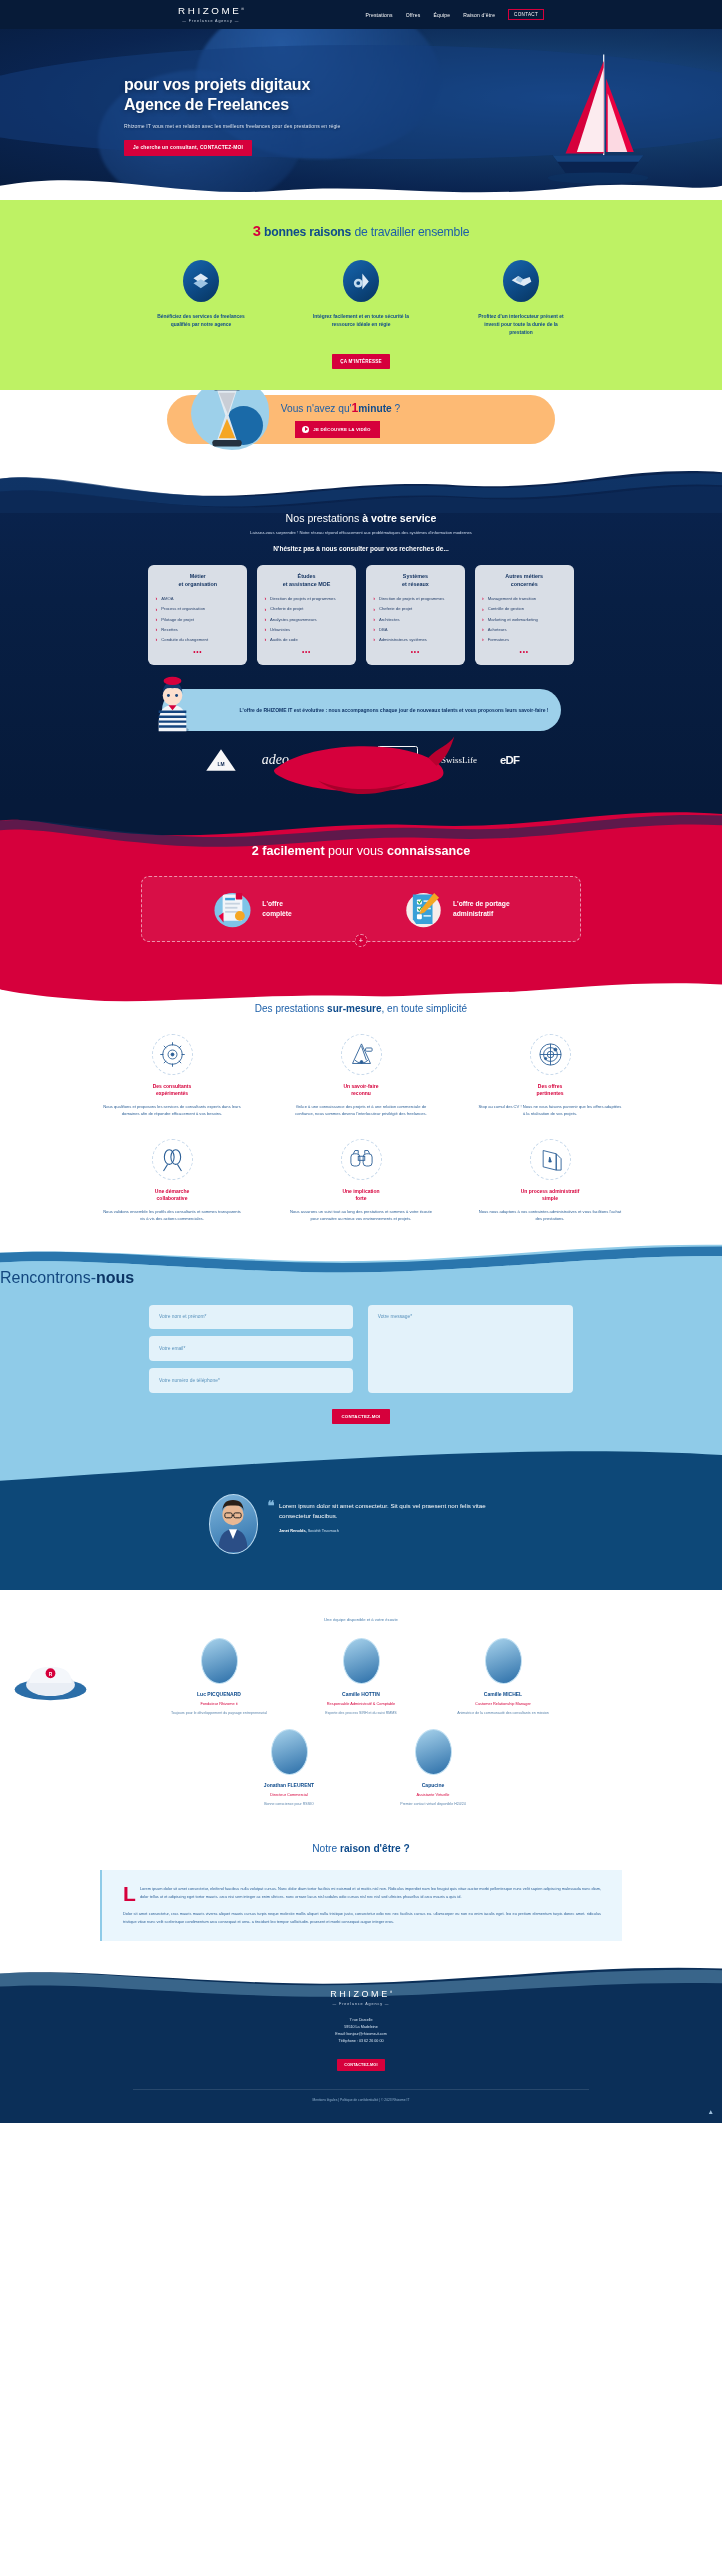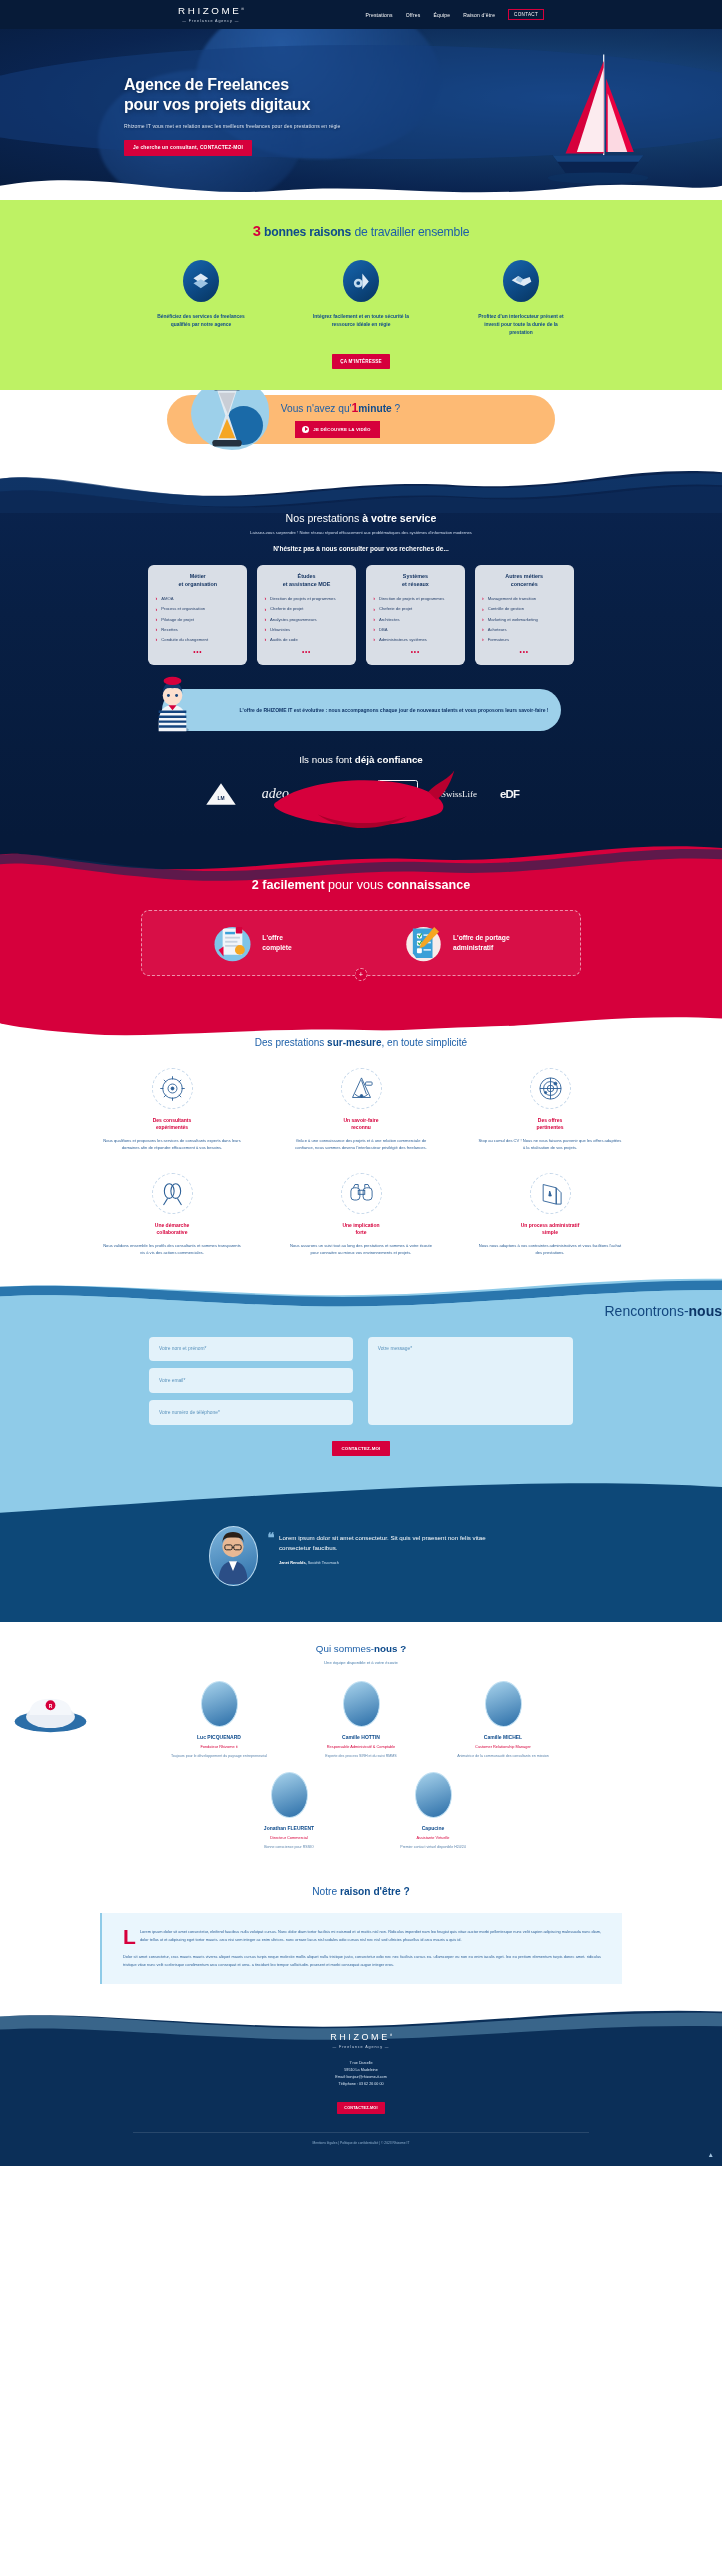--- a/index.html
+++ b/index.html
@@ -206,21 +206,21 @@
   .sur-ico {
     width: 41px; height: 41px; margin:0 auto 8.1px; border-radius:50%;
     border: 0.7px dashed #c6d8ea; display:flex; align-items:center; justify-content:center;
   }
   .sur-t { color:#d6003c; font-size: 5px; font-weight:700; line-height:1.5; }
   .sur-d { color:#2a5e96; font-size: 4.1px; line-height:1.65; margin-top: 6.5px;}
 
   
   .sec-contact { background:#8fcbe8; padding: 28px 0 24.4px; position:relative; overflow:hidden;}
   .sec-contact .topwave { position:absolute; top:-0.8px; left:0; width:722px; height:37px;}
-  .ct-h2 { text-align:right; font-size: 14px; color:#13477f; font-weight:400; position:relative; z-index:4;}
+  .ct-h2 { text-align:left; font-size: 16px; color:#13477f; font-weight:400; position:relative; z-index:4;}
   .ct-h2 b { font-weight:800; color:#0c3566;}
   .ct-form { display:flex; justify-content:center; gap: 14.7px; margin-top: 18px; position:relative; z-index:4;}
   .ct-left { display:flex; flex-direction:column; gap: 7.3px;}
   .ct-in {
     width: 204px; height: 24.4px; background:#e3f2fa; border:none; border-radius:4.1px;
     padding: 0 9.8px; font-size: 4.9px; color:#3d7fae; font-family:"Liberation Sans",sans-serif;
   }
   .ct-in::placeholder { color:#5a93bd; }
   .ct-ta {
     width: 205px; height: 88px; background:#e3f2fa; border:none; border-radius:4.1px;
@@ -322,22 +322,22 @@
       <path d="M103 18 L103 132 L56 132 Z" fill="#d6003c"></path>
       <path d="M103 26 L103 130 L70 130 Z" fill="#ffffff" opacity=".92"></path>
       <path d="M106 40 L140 130 L106 130 Z" fill="#e8003f"></path>
       <path d="M108 58 L132 130 L108 130 Z" fill="#ffffff" opacity=".85"></path>
       <path d="M40 134 L152 134 L136 156 L56 156 Z" fill="#0a2450"></path>
       <path d="M40 134 L152 134 L146 142 L46 142 Z" fill="#15427c"></path>
       <ellipse cx="96" cy="162" rx="62" ry="7" fill="#0b3466" opacity=".5"></ellipse>
     </svg>
     <div class="hero-content">
       <div class="hero-title">
+        <div>pour vos projets digitaux</div>
         <div>Agence de Freelances</div>
-        <div>pour vos projets digitaux</div>
       </div>
       <div class="hero-sub">Rhizome IT vous met en relation avec les meilleurs freelances pour des prestations en régie</div>
       <button class="btn-red">Je cherche un consultant, CONTACTEZ-MOI</button>
     </div>
     <svg class="wave-white" viewBox="0 0 886 42" preserveAspectRatio="none">
       <path d="M0 22 C 120 0, 220 38, 340 28 C 470 18, 560 40, 700 24 C 790 14, 850 30, 886 22 L886 42 L0 42 Z" fill="#ffffff"></path>
       <path d="M0 32 C 150 14, 260 44, 400 34 C 540 24, 640 46, 780 32 C 840 26, 866 36, 886 32 L886 42 L0 42 Z" fill="#ffffff"></path>
     </svg>
   </div>
 
@@ -480,24 +480,20 @@
           <path d="M19 22 Q19 8 31 8 Q43 8 43 22 Q43 14 31 15 Q19 14 19 22 Z" fill="#123a6e"></path>
           <ellipse cx="31" cy="6" rx="11" ry="5" fill="#d6003c"></ellipse>
           <circle cx="26" cy="24" r="1.8" fill="#14447e"></circle>
           <circle cx="36" cy="24" r="1.8" fill="#14447e"></circle>
           <path d="M26 36 L31 42 L36 36 Z" fill="#d6003c"></path>
         </svg>
         <div class="qb-text">L'offre de RHIZOME IT est évolutive : nous accompagnons chaque jour de nouveaux talents et vous proposons leurs savoir-faire !</div>
       </div>
     </div>
 
-    <div class="confiance-h">
-      <span>Ils nous font</span>
-      <b>déjà confiance</b>
-    </div>
     <div class="logos-row">
       <div class="logo-item">
         <svg width="36" height="28" viewBox="0 0 44 34">
             <path d="M22 4 L40 30 L4 30 Z" fill="#ffffff"></path>
             <text x="22" y="24" font-size="6" fill="#0a2450" text-anchor="middle" font-weight="bold">LM</text>
           </svg>
       </div>
       <div class="logo-item lg-adeo">adeo</div>
       <div class="logo-item lg-auchan">Auchan</div>
       <div class="logo-item lg-norauto">Norauto</div>
@@ -712,23 +708,20 @@
   </div>
 
   <div class="sec-team">
     <svg class="cap-badge" viewBox="0 0 92 60">
       <ellipse cx="46" cy="46" rx="44" ry="13" fill="#2b6ea8"></ellipse>
       <ellipse cx="46" cy="40" rx="30" ry="14" fill="#e9eef5"></ellipse>
       <path d="M20 38 Q20 18 46 18 Q72 18 72 38 Z" fill="#f4f7fb"></path>
       <circle cx="46" cy="26" r="6" fill="#d6003c"></circle>
       <text x="46" y="29" font-size="6" fill="#fff" text-anchor="middle" font-weight="bold">R</text>
     </svg>
-    <div class="tm-h2">
-      <span>Qui sommes-</span><b>nous ?</b>
-    </div>
     <div class="tm-sub">Une équipe disponible et à votre écoute</div>
 
     <div class="tm-row">
       <div class="tm-card">
         <div class="tm-av"></div>
         <div class="tm-name">Luc PICQUENARD</div>
         <div class="tm-role">Fondateur Rhizome it</div>
         <div class="tm-meta">Toujours pour le développement du paysage entrepreneurial</div>
       </div>
       <div class="tm-card">

